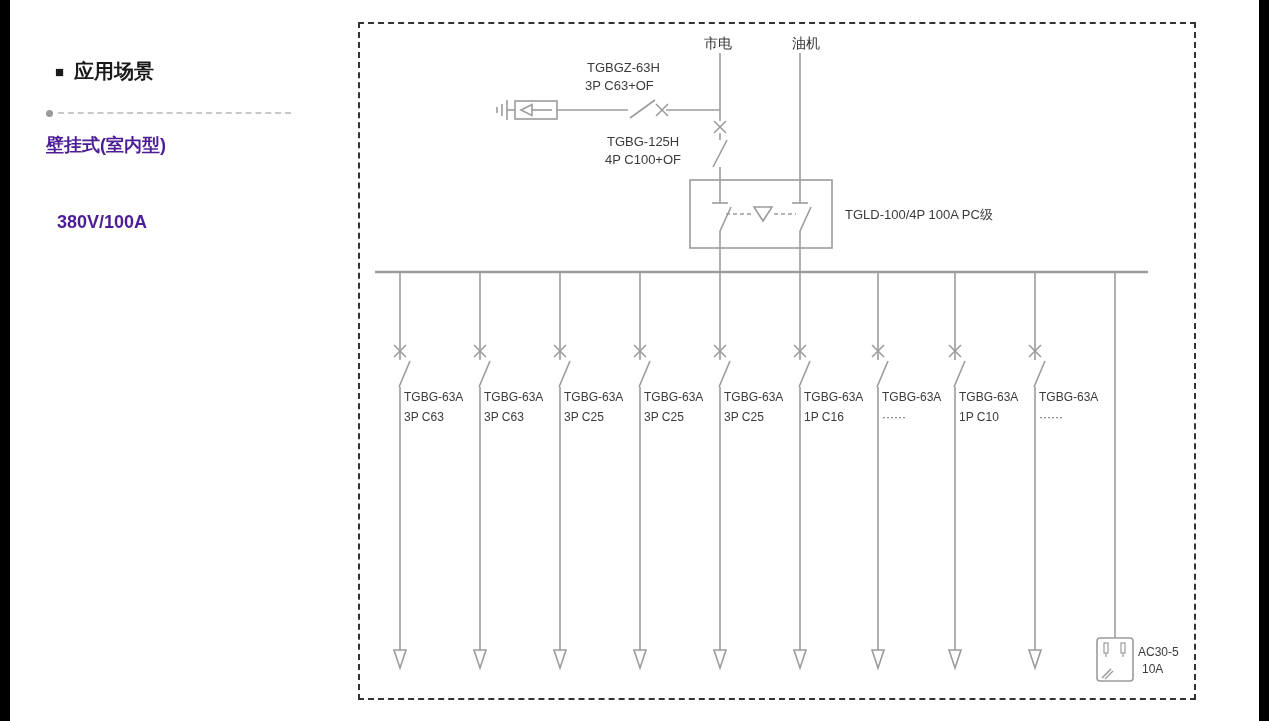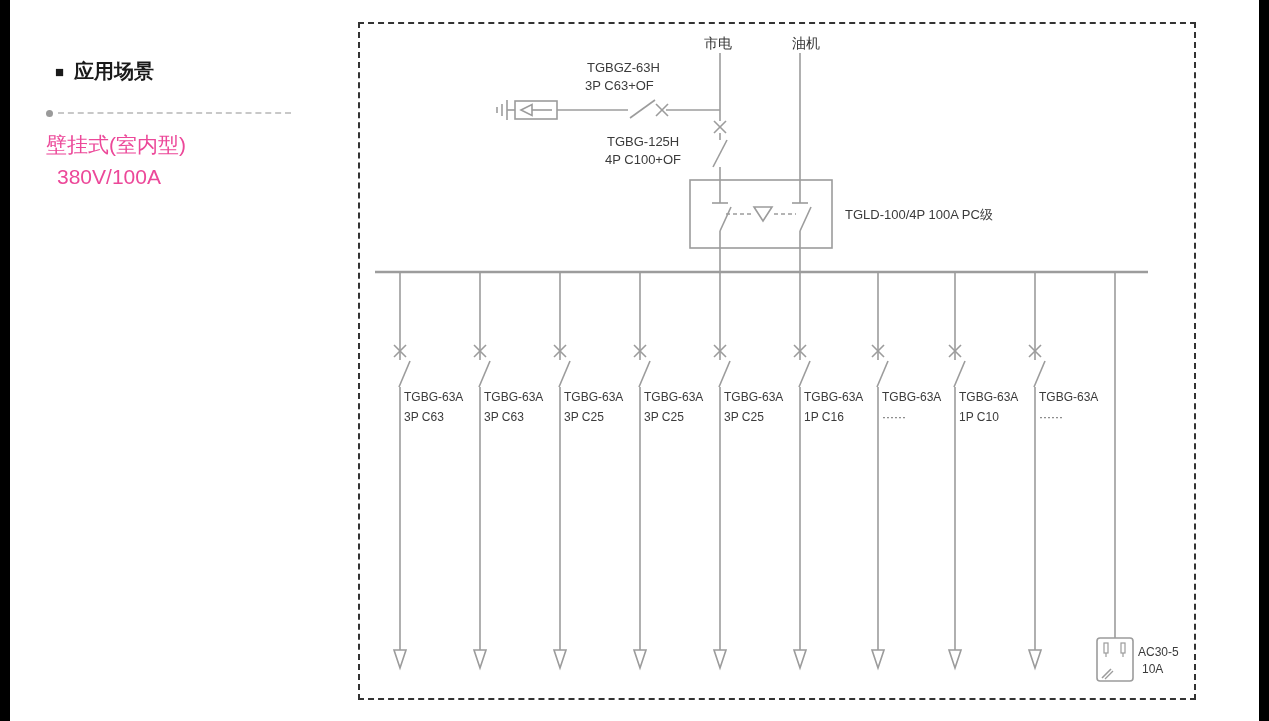--- a/index.html
+++ b/index.html
@@ -10,23 +10,23 @@
   .edge-bar { position:absolute; top:0; bottom:0; width:10px; background:#000; }
   .edge-bar.left { left:0; } .edge-bar.right { right:0; }
 
   .left-panel { position:absolute; left:46px; top:58px; width:245px; color:#111; }
   .panel-heading { display:flex; align-items:center; gap:10px; padding-left:9px;
                    font-size:20px; font-weight:bold; color:#1a1a1a; }
   .panel-heading .bullet { font-size:15px; line-height:1; }
   .divider { margin-top:24px; display:flex; align-items:center; height:8px; }
   .divider .dot { width:7px; height:7px; border-radius:50%; background:#9a9a9a; }
   .divider .dashes { flex:1; border-top:2px dashed #c8c8c8; margin-left:5px; }
-  .panel-lines { margin-top:12px; font-size:21px; color:#ec4899; }
+  .panel-lines { margin-top:12px; font-size:18px; color:#4c1d95;font-weight:bold; }
   .panel-lines div { line-height:32px; }
-  .panel-lines .l2 { padding-left:11px; }
+  .panel-lines .l2 { padding-left:11px;margin-top:45px; }
   .panel-lines .l3 { padding-left:27px; }
 
   .border-box { position:absolute; left:358px; top:22px; width:838px; height:678px;
                 border:2px dashed #333; }
 
   svg.schematic { position:absolute; left:0; top:0; }
   .sline  { stroke:#9c9c9c; stroke-width:1.6; fill:none; }
   .sthick { stroke:#9c9c9c; stroke-width:2.4; fill:none; }
   .sdash  { stroke:#9c9c9c; stroke-width:1.4; fill:none; stroke-dasharray:4 3; }
   .sbox   { stroke:#9c9c9c; stroke-width:1.6; fill:none; }

